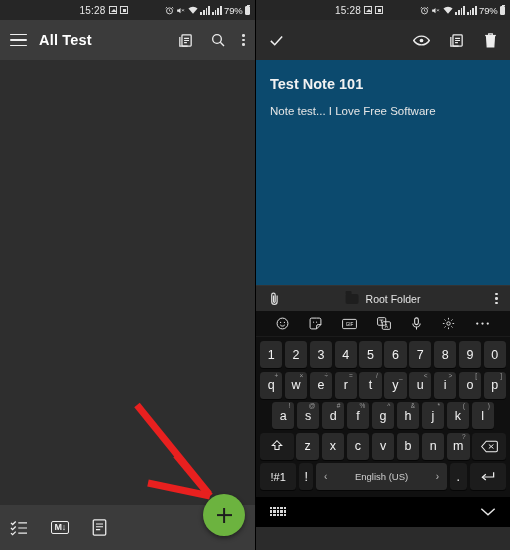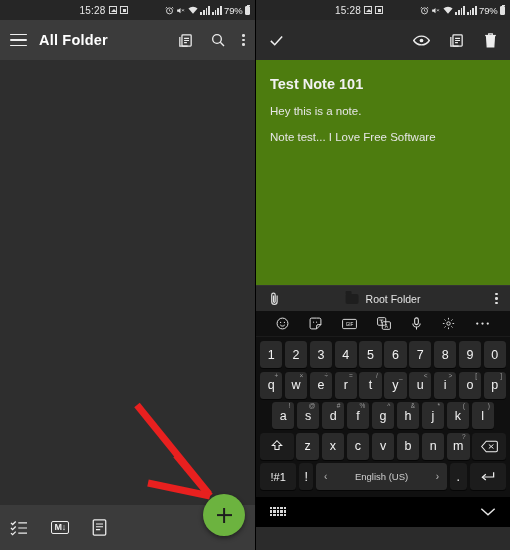--- a/index.html
+++ b/index.html
@@ -68,21 +68,21 @@
     border:1.6px solid #ededed; border-radius:2px; color:#ededed; font-size:9px; font-weight:700;
     padding:1px 2.5px; line-height:1; letter-spacing:-.3px; font-family:"Liberation Sans",sans-serif;
   }
 
   
   .arrow-overlay { position:absolute; inset:0; pointer-events:none; z-index:6; }
 
   
   .ed-appbar { height:40px; background:#2b2b2b; display:flex; align-items:center; padding:0 12px; }
   .ed-actions { margin-left:auto; display:flex; align-items:center; gap:18px; }
-  .note-body { background:#4d7c0f; padding:16px 6px 0 14px; position:relative; height:225px; }
+  .note-body { background:#0c4a6e; padding:16px 6px 0 14px; position:relative; height:225px; }
   .note-title { color:#f2f2f2; font-size:14.5px; font-weight:600; margin-bottom:13px; }
   .note-line { color:#e6e6e6; font-size:11.5px; margin-bottom:14px; }
 
   
   .folderbar { height:26px; background:#2b2b2b; display:flex; align-items:center; padding:0 12px; position:relative;
      border-top:1px solid #333;text-align:right; }
   .folderbar .center { position:absolute; left:50%; transform:translateX(-50%); display:flex; align-items:center; gap:7px; }
   .folder-ico { width:13px; height:10px; background:#1e1e1e; border-radius:1px 2px 2px 2px; position:relative; }
   .folder-ico::before{content:"";position:absolute;top:-2.5px;left:0;width:6px;height:3px;background:#1e1e1e;border-radius:1px 1px 0 0;}
   .folder-name { color:#e4e4e4; font-size:10.5px; }
@@ -162,21 +162,21 @@
         <span class="battglyph"></span>
       </div>
     </div>
 
     <div class="appbar">
       <div class="hamburger">
           <span></span>
           <span></span>
           <span></span>
         </div>
-      <div class="appbar-title">All Folder</div>
+      <div class="appbar-title">All Test</div>
       <div class="appbar-actions">
         <span class="icon">
           <svg width="17" height="17" viewBox="0 0 24 24" fill="none" stroke="#ededed" stroke-width="1.8">
             <rect x="7" y="4" width="13" height="16" rx="1.2"></rect>
               <path d="M4 7v13h11"></path>
             <path d="M10 9h7M10 12h7M10 15h4" stroke-width="1.5"></path>
             </svg>
         </span>
         <span class="icon">
           <svg width="16" height="16" viewBox="0 0 24 24" fill="none" stroke="#ededed" stroke-width="2">
@@ -296,21 +296,20 @@
             <path d="M2.5 5h15"></path>
               <path d="M7.5 5V2.6h5V5"></path>
             <path d="M4.4 5l1 16h9.2l1-16" fill="#ededed" stroke="#ededed"></path>
             </svg>
         </span>
       </div>
     </div>
 
     <div class="note-body">
       <div class="note-title">Test Note 101</div>
-      <div class="note-line">Hey this is a note.</div>
       <div class="note-line">Note test... I Love Free Software</div>
     </div>
 
     <div class="folderbar">
       <span class="icon">
         <svg width="13" height="15" viewBox="0 0 16 20" fill="none" stroke="#e0e0e0" stroke-width="1.6">
           <path d="M11.5 6v8.2a3.6 3.6 0 0 1-7.2 0V5a2.3 2.3 0 0 1 4.6 0v9.1a1.1 1.1 0 0 1-2.2 0V6"></path>
           </svg>
       </span>
       <div class="center">

